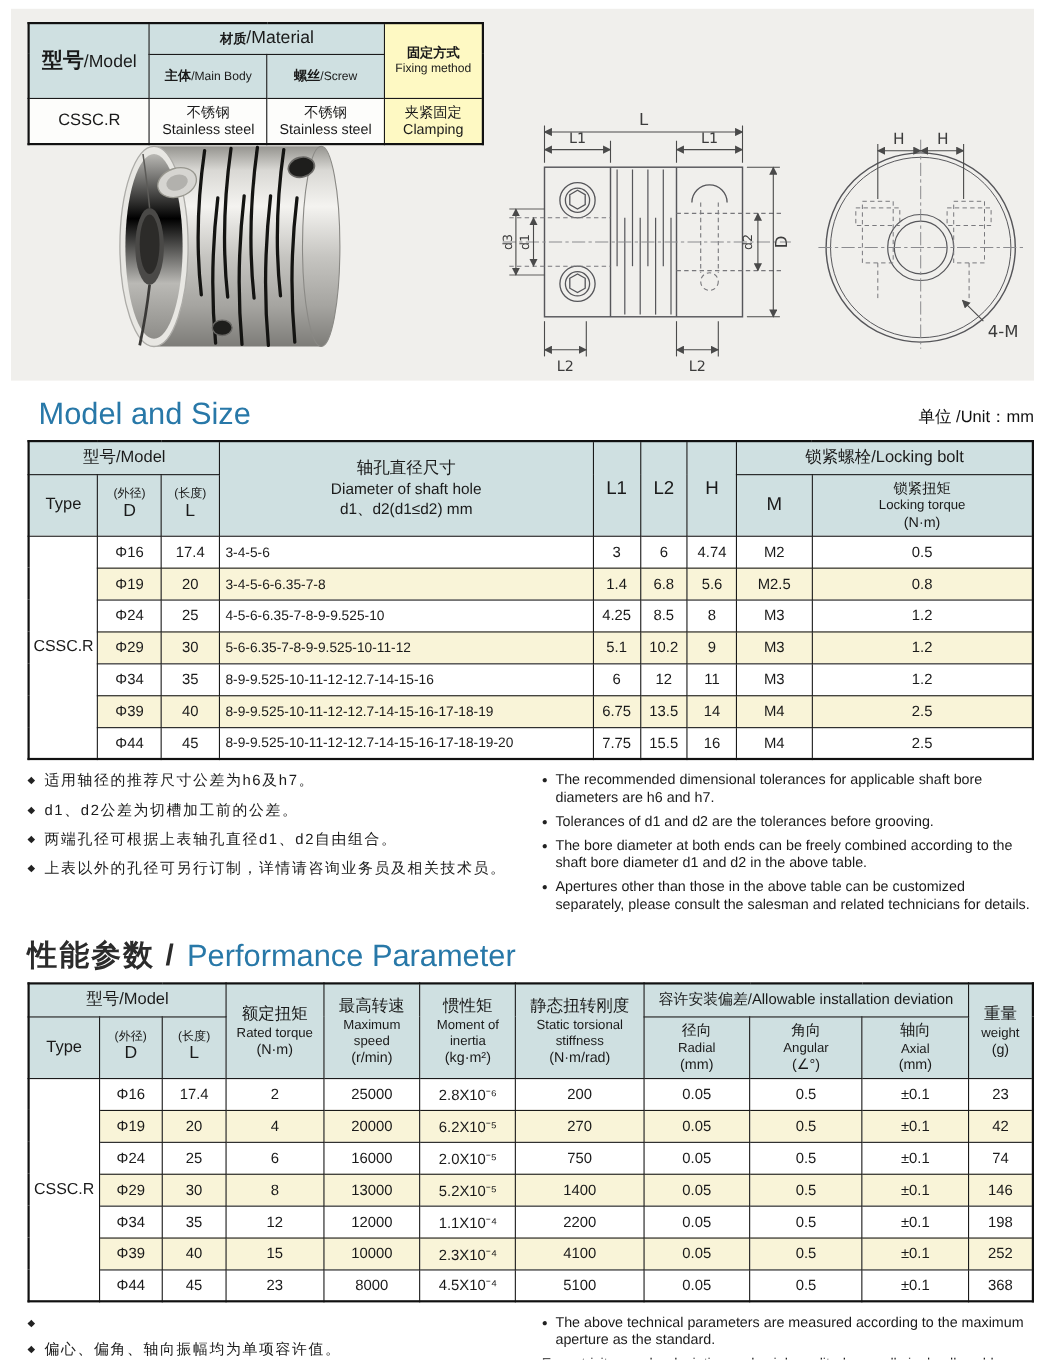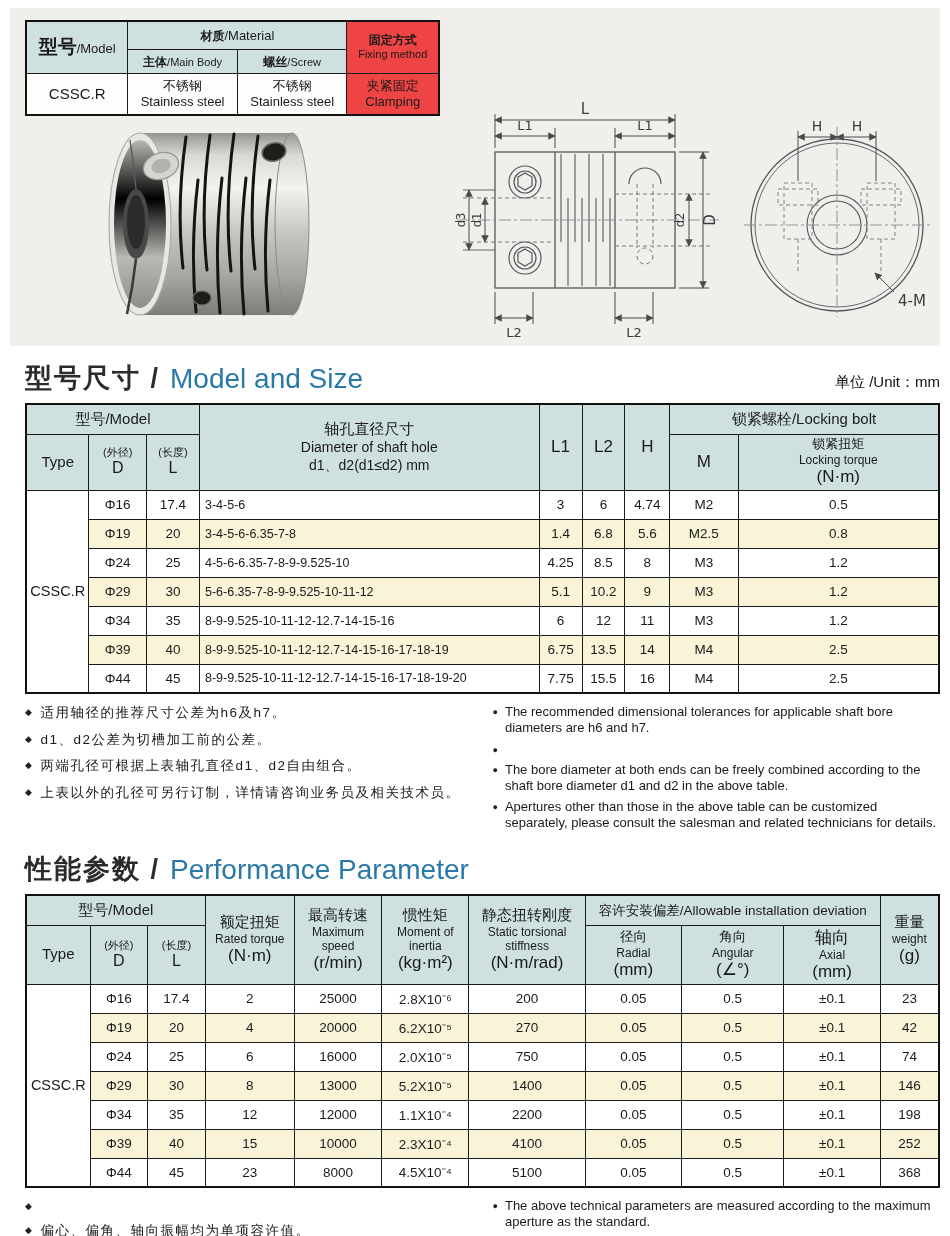--- a/index.html
+++ b/index.html
@@ -7,27 +7,27 @@
   body {
     width:950px; height:1236px; background:#ffffff; color:#1a1a1a;
     font-family:"Liberation Sans", sans-serif; overflow:hidden;
   }
   
   .top-panel { position:relative; margin:8px 10px 0 10px; height:338px; background:#f0efec; }
   .mat-table { position:absolute; left:15px; top:12px; width:415px; border-collapse:collapse;
                background:#fdfdfb; border:2px solid #111; }
   .mat-table th, .mat-table td { border:1px solid #1a1a1a; text-align:center; padding:1px 2px; font-weight:normal; }
   .mat-table .hdr { background:#cfe0e1; }
-  .mat-table .yellow { background:#ef4444; }
+  .mat-table .yellow { background:#fef9c3; }
   .zh-big { font-size:19px; font-weight:600; }
-  .en-sm  { font-size:13px; }
+  .en-sm  { font-size:16px; }
   .zh-mid { font-size:12px; font-weight:700; }
   .en-xs  { font-size:11px; }
   .mat-row-h1 th { height:28px; }
-  .mat-row-h2 th { height:24px; }
+  .mat-row-h2 th { height:40px; }
   .mat-data td { height:42px; font-size:13px; }
   .mat-data .model-val { font-size:15px; }
   .cell-2line div { line-height:1.2; }
 
   .photo   { position:absolute; left:72px;  top:100px; }
   .sideview{ position:absolute; left:445px; top:82px; }
   .endview { position:absolute; left:722px; top:95px; }
   svg text { font-family:"DejaVu Sans", sans-serif; fill:#3c3c3c; }
 
   
@@ -41,21 +41,21 @@
                 table-layout:fixed; background:#fff; }
   .data-table th { background:#cfe0e1; font-weight:normal; border:1px solid #1a1a1a; padding:1px 2px; }
   .data-table td { border:1px solid #1a1a1a; text-align:center; font-size:13.5px; height:29px; padding:0 2px; }
   .data-table tbody tr:nth-child(even) td { background:#f9f4d8; }
   .data-table tbody td.model-cell { background:#fff; font-size:14.5px; }
   .data-table td.bore-cell { text-align:left; padding-left:5px; font-size:12.5px; }
   .h-r1 th { height:30px; }
   .h-r2 th { height:56px; }
   th .zh   { font-size:15px; line-height:1.25; }
   th .en   { font-size:12px; line-height:1.2; }
-  th .unit-s { font-size:17px; line-height:1.2; }
+  th .unit-s { font-size:13px; line-height:1.2; }
   th.dim-h { font-size:17px; }
   th .paren { font-size:11px; line-height:1.1; }
   th .dimletter { font-size:16px; line-height:1.2; }
 
   
   .notes { display:flex; width:915px; margin:10px 0 0 25px; gap:20px; }
   .notes-col { flex:1; }
   .notes ul { list-style:none; margin:0; padding:0; }
   .note-li { display:flex; margin-bottom:9px; font-size:13.5px; letter-spacing:1.5px; line-height:1.3; }
   .note-li-en { display:flex; margin-bottom:6px; font-size:13px; letter-spacing:0; line-height:1.22; }
@@ -249,21 +249,20 @@
     </g>
     <g text-anchor="middle">
       <text x="85" y="28" font-size="14">H</text>
       <text x="125" y="28" font-size="14">H</text>
       <text x="180" y="203" font-size="15">4-M</text>
     </g>
   </svg>
 </div>
 
 <div class="sec-head">
-  <span class="sec-title-zh">型号尺寸 /</span>
   <span class="sec-title-en">Model and Size</span>
   <span class="unit">单位 /Unit：mm</span>
 </div>
 
 <table class="data-table">
   <colgroup>
     <col style="width:6.9%">
       <col style="width:6.3%">
       <col style="width:5.8%">
       <col style="width:37.2%">
@@ -401,20 +400,21 @@
     </ul>
   </div>
   <div class="notes-col">
     <ul>
       <li class="note-li-en">
           <span class="bullet">●</span>
           <span>The recommended dimensional tolerances for applicable shaft bore diameters are h6 and h7.</span>
         </li>
       <li class="note-li-en">
           <span class="bullet">●</span>
+          <span>Tolerances of d1 and d2 are the tolerances before grooving.</span>
         </li>
       <li class="note-li-en">
           <span class="bullet">●</span>
           <span>The bore diameter at both ends can be freely combined according to the shaft bore diameter d1 and d2 in the above table.</span>
         </li>
       <li class="note-li-en">
           <span class="bullet">●</span>
           <span>Apertures other than those in the above table can be customized separately, please consult the salesman and related technicians for details.</span>
         </li>
     </ul>
@@ -484,21 +484,21 @@
         <div class="zh" style="font-size:13.5px">径向</div>
         <div class="en">Radial</div>
         <div class="unit-s">(mm)</div>
       </th>
       <th>
         <div class="zh" style="font-size:13.5px">角向</div>
         <div class="en">Angular</div>
         <div class="unit-s">(∠°)</div>
       </th>
       <th>
-        <div class="zh" style="font-size:17px">轴向</div>
+        <div class="zh" style="font-size:14px">轴向</div>
         <div class="en">Axial</div>
         <div class="unit-s">(mm)</div>
       </th>
     </tr>
   </thead>
   <tbody>
       <tr>
         <td rowspan="7" class="model-cell">CSSC.R</td>
         <td>Φ16</td>
         <td>17.4</td>

